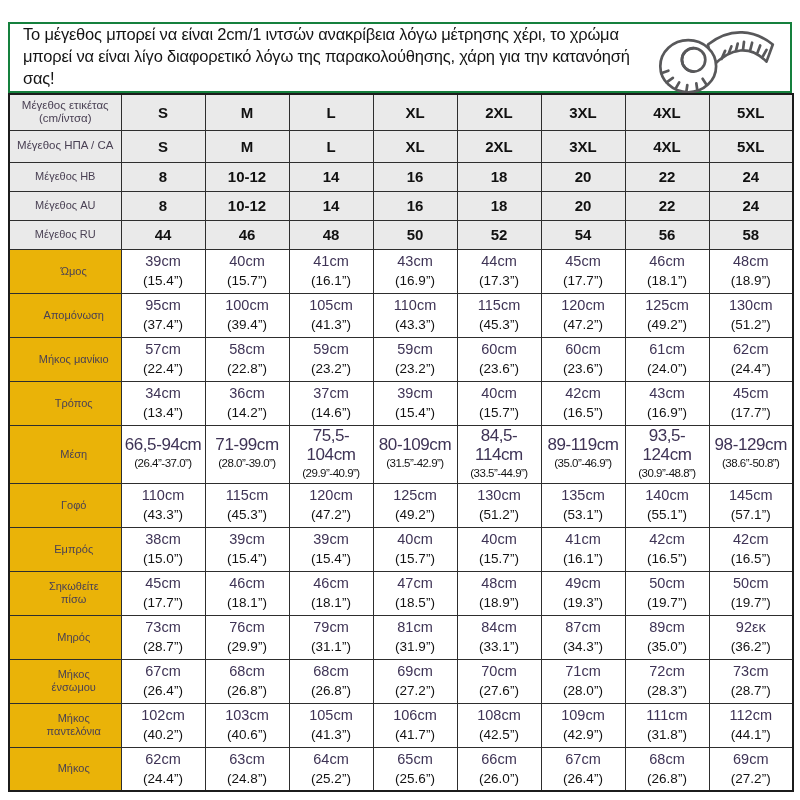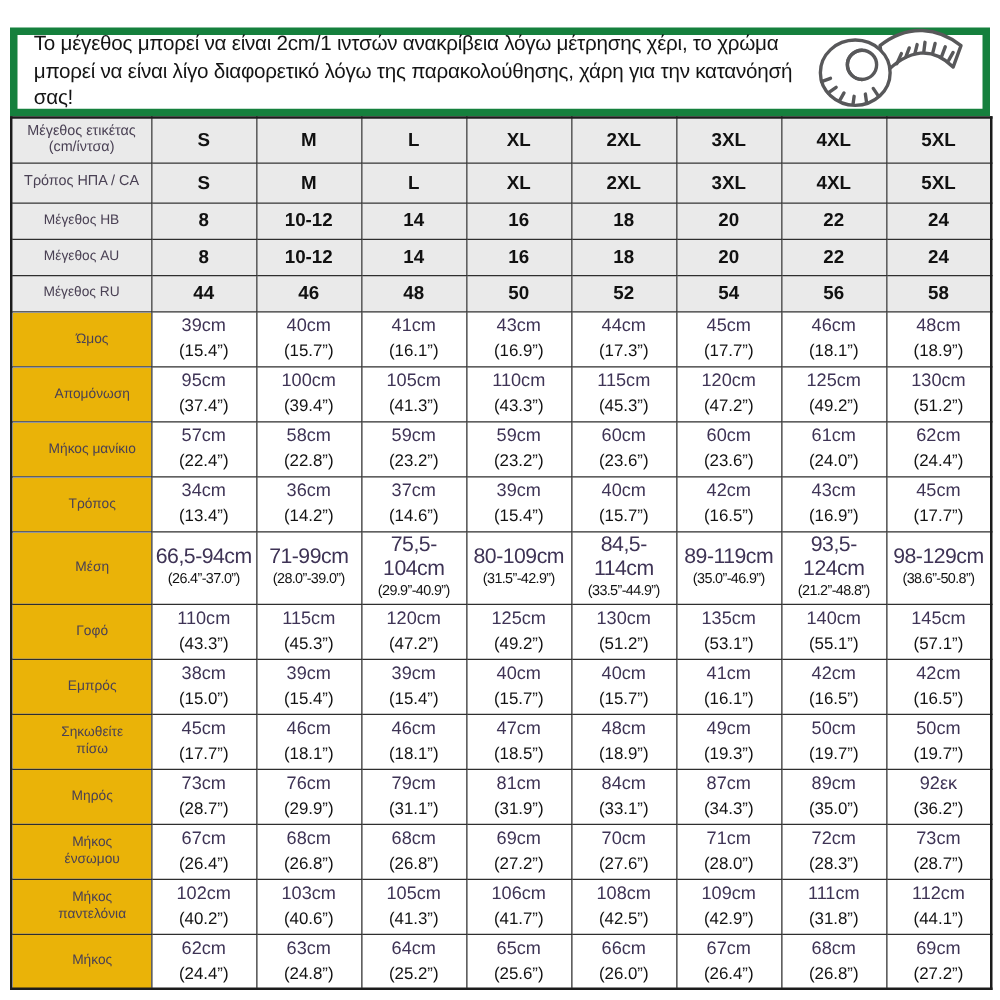--- a/index.html
+++ b/index.html
@@ -2,22 +2,22 @@
 <html><head>
 <meta charset="utf-8">
 <style>
   html,body{margin:0;padding:0;background:#ffffff;}
   .page{
     position:relative;width:800px;height:800px;background:#ffffff;
     font-family:"Liberation Sans", sans-serif;color:#1a1a1a;overflow:hidden;
   }
   .note-box{
     position:absolute;left:8px;top:22px;width:784px;height:71px;
-    box-sizing:border-box;border:6px solid #15803d;background:#ffffff;
-    display:flex;align-items:center;
+    box-sizing:border-box;border:2px solid #15803d;background:#ffffff;
+    display:flex;align-items:flex-start;
   }
   .note-text{
     padding-left:13px;width:618px;font-size:16.5px;line-height:1.33;
     letter-spacing:-0.2px;color:#141414;
   }
   .note-icon{margin-left:auto;margin-right:10px;flex:0 0 auto;}
   table.size-table{
     position:absolute;left:8px;top:93px;width:786px;
     border-collapse:collapse;table-layout:fixed;
     border:2px solid #1c1c1c;
@@ -95,21 +95,21 @@
           <td class="size-val">S</td>
           <td class="size-val">M</td>
           <td class="size-val">L</td>
           <td class="size-val">XL</td>
           <td class="size-val">2XL</td>
           <td class="size-val">3XL</td>
           <td class="size-val">4XL</td>
           <td class="size-val">5XL</td>
         </tr>
         <tr class="size-row row-h32">
-          <th class="label label-small">Τρόπος ΗΠΑ / CA</th>
+          <th class="label label-small">Μέγεθος ΗΠΑ / CA</th>
           <td class="size-val">S</td>
           <td class="size-val">M</td>
           <td class="size-val">L</td>
           <td class="size-val">XL</td>
           <td class="size-val">2XL</td>
           <td class="size-val">3XL</td>
           <td class="size-val">4XL</td>
           <td class="size-val">5XL</td>
         </tr>
         <tr class="size-row row-h29">
@@ -306,21 +306,21 @@
           <td>
             <div class="cm">84,5-114cm</div>
             <div class="in">(33.5”-44.9”)</div>
           </td>
           <td>
             <div class="cm">89-119cm</div>
             <div class="in">(35.0”-46.9”)</div>
           </td>
           <td>
             <div class="cm">93,5-124cm</div>
-            <div class="in">(21.2”-48.8”)</div>
+            <div class="in">(30.9”-48.8”)</div>
           </td>
           <td>
             <div class="cm">98-129cm</div>
             <div class="in">(38.6”-50.8”)</div>
           </td>
         </tr>
         <tr class="measure-row row-h44">
           <th class="label">Γοφό</th>
           <td>
             <div class="cm">110cm</div>

